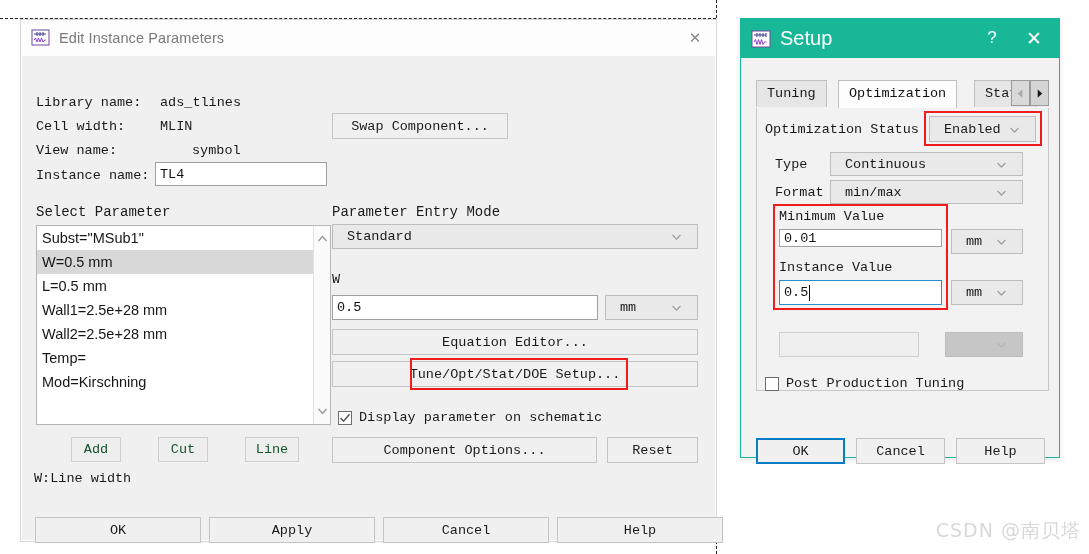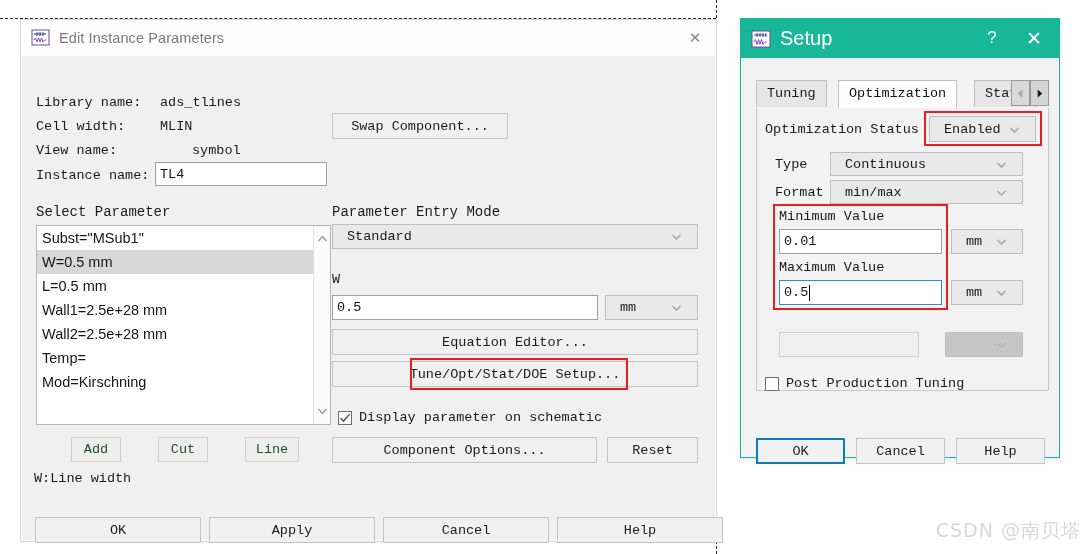--- a/index.html
+++ b/index.html
@@ -335,31 +335,31 @@
         <div class="mono ddl" style="left:73px; top:72px; width:193px; height:24px;">
           <span class="cap">min/max</span>
           <span class="arw">
             <svg viewBox="0 0 13 13">
                 <path d="M2.5 5 L6.5 9 L10.5 5" stroke="#666" stroke-width="1.3" fill="none"></path>
               </svg>
           </span>
         </div>
 
         <div class="mono" style="position:absolute; left:22px; top:101px; font-size:13.5px; color:#1a1a1a;">Minimum Value</div>
-        <div class="mono txtbox" style="left:22px; top:121px; width:163px; height:25px;text-align:center;">0.01</div>
+        <div class="mono txtbox" style="left:22px; top:121px; width:163px; height:18px;text-align:center;">0.01</div>
         <div class="mono ddl" style="left:194px; top:121px; width:72px; height:25px;">
           <span class="cap">mm</span>
           <span class="arw">
             <svg viewBox="0 0 13 13">
                 <path d="M2.5 5 L6.5 9 L10.5 5" stroke="#666" stroke-width="1.3" fill="none"></path>
               </svg>
           </span>
         </div>
 
-        <div class="mono" style="position:absolute; left:22px; top:152px; font-size:13.5px; color:#1a1a1a;">Maximum Value</div>
+        <div class="mono" style="position:absolute; left:22px; top:152px; font-size:13.5px; color:#1a1a1a;">Instance Value</div>
         <div class="mono txtbox focus" style="left:22px; top:172px; width:163px; height:25px;">
           <span>0.5</span>
           <span style="display:inline-block;width:1px;height:16px;background:#111;margin-left:1px;"></span>
         </div>
         <div class="mono ddl" style="left:194px; top:172px; width:72px; height:25px;">
           <span class="cap">mm</span>
           <span class="arw">
             <svg viewBox="0 0 13 13">
                 <path d="M2.5 5 L6.5 9 L10.5 5" stroke="#666" stroke-width="1.3" fill="none"></path>
               </svg>

